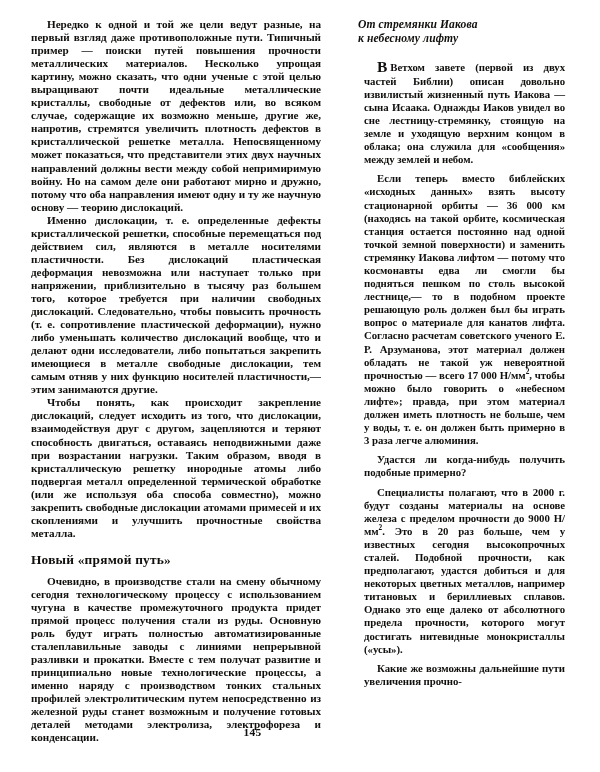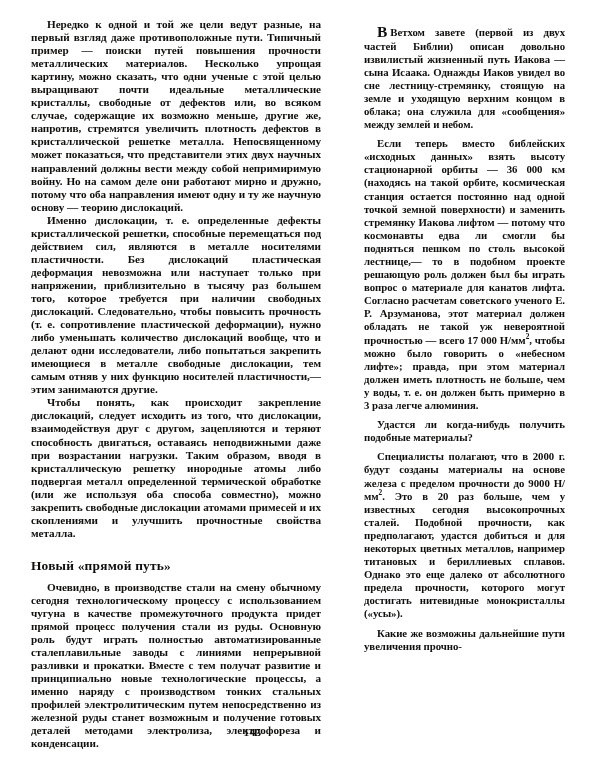--- a/index.html
+++ b/index.html
@@ -65,21 +65,21 @@
   h2.section-heading {
     font-size: 13.4px;
     line-height: 16px;
     font-weight: 700;
     margin: 0;
     text-indent: 0;
     letter-spacing: 0.2px;
     text-align: left;
   }
   .heading-block {
-    margin-top: 18px;
+    margin-top: 12px;
     margin-bottom: 7px;
   }
 
   h3.rubric {
     font-size: 11.6px;
     line-height: 13.6px;
     font-weight: 700;
     font-style: italic;
     margin: 0 0 14px 0;
     text-align: left;
@@ -130,26 +130,30 @@
         <h2 class="section-heading">Новый  «прямой  путь»</h2>
       </div>
 
 
       <p>Очевидно, в производстве стали на смену обычному сегодня технологическому процессу с использованием чугуна в качестве промежуточного продукта придет прямой процесс получения стали из руды. Основную роль будут играть полностью автоматизированные сталеплавильные заводы с линиями непрерывной разливки и прокатки. Вместе с тем получат развитие и принципиально новые технологические процессы, а именно наряду с производством тонких стальных профилей электролитическим путем непосредственно из железной руды станет возможным и получение готовых деталей методами электролиза, электрофореза и конденсации.</p>
 
     </div>
 
     <div class="col col-right">
 
+      <h3 class="rubric">
+        <span>От стремянки Иакова</span><br>
+        <span>к небесному лифту</span>
+      </h3>
 
       <p class="dropcap-para"><span class="dropcap">В</span><span>Ветхом завете (первой из двух частей Библии) описан довольно извилистый жизненный путь Иакова — сына Исаака. Однажды Иаков увидел во сне лестницу-стремянку, стоящую на земле и уходящую верхним концом в облака; она служила для «сообщения» между землей и небом.</span></p>
 
       <p><span>Если теперь вместо библейских «исходных данных» взять высоту стационарной орбиты — 36 000 км (находясь на такой орбите, космическая станция остается постоянно над одной точкой земной поверхности) и заменить стремянку Иакова лифтом — потому что космонавты едва ли смогли бы подняться пешком по столь высокой лестнице,— то в подобном проекте решающую роль должен был бы играть вопрос о материале для канатов лифта. Согласно расчетам советского ученого Е. Р. Арзуманова, этот материал должен обладать не такой уж невероятной прочностью — всего </span><span>17 000 Н/мм</span><sup class="sq">2</sup><span>, чтобы можно было говорить о «небесном лифте»; правда, при этом материал должен иметь плотность не больше, чем у воды, т. е. он должен быть примерно в 3 раза легче алюминия.</span></p>
 
-      <p>Удастся ли когда-нибудь получить подобные материалы?</p>
+      <p>Удастся ли когда-нибудь получить подобные примерно?</p>
 
       <p><span>Специалисты полагают, что в 2000 г. будут созданы материалы на основе железа с пределом прочности до </span><span>9000 Н/мм</span><sup class="sq">2</sup><span>. Это в 20 раз больше, чем у известных сегодня высокопрочных сталей. Подобной прочности, как предполагают, удастся добиться и для некоторых цветных металлов, например титановых и бериллиевых сплавов. Однако это еще далеко от абсолютного предела прочности, которого могут достигать нитевидные монокристаллы («усы»).</span></p>
 
       <p>Какие же возможны дальнейшие пути увеличения прочно-</p>
 
     </div>
 
   </div>
 
   <div class="pagenum">145</div>

